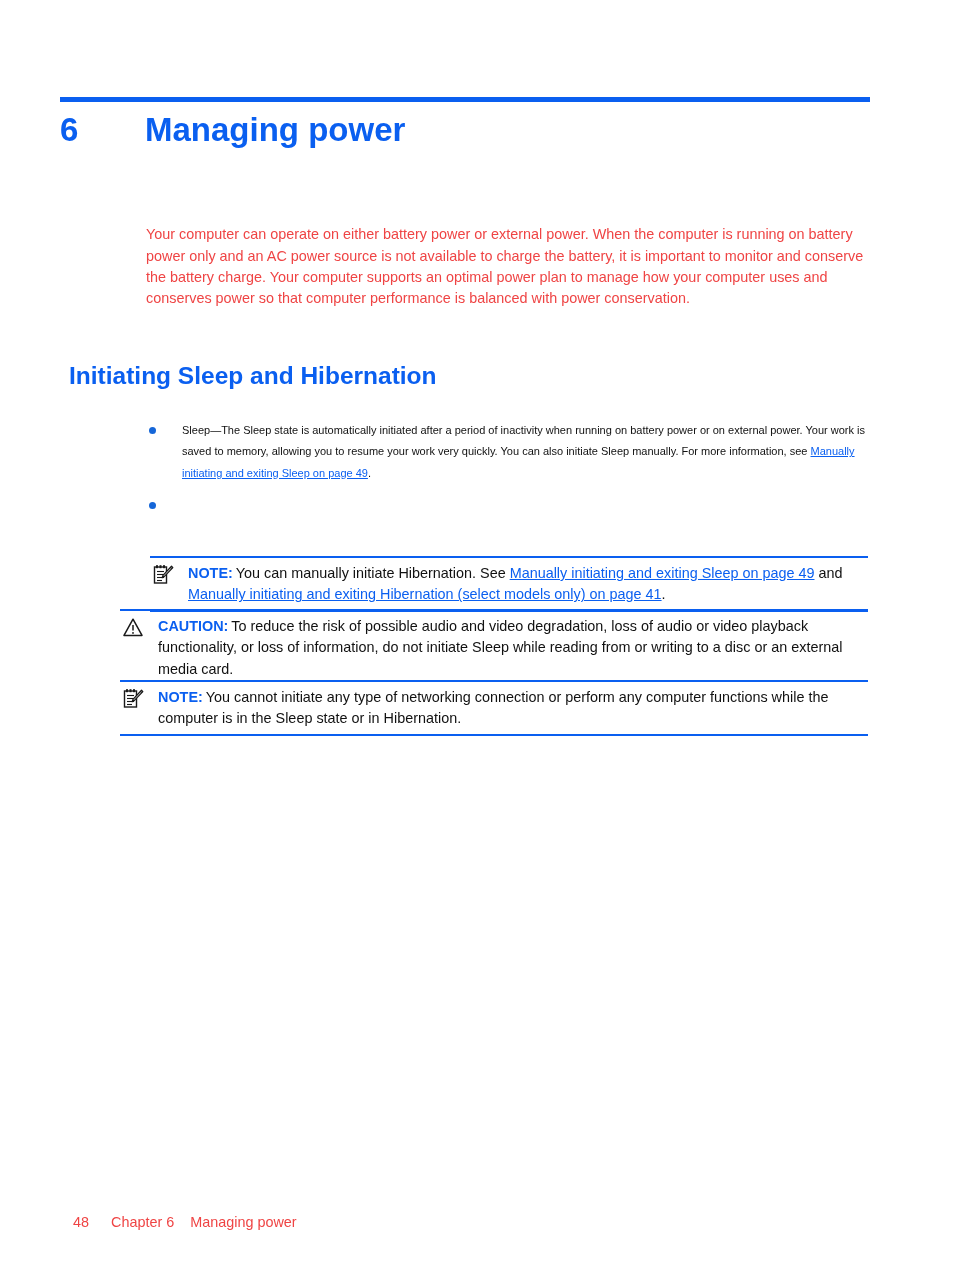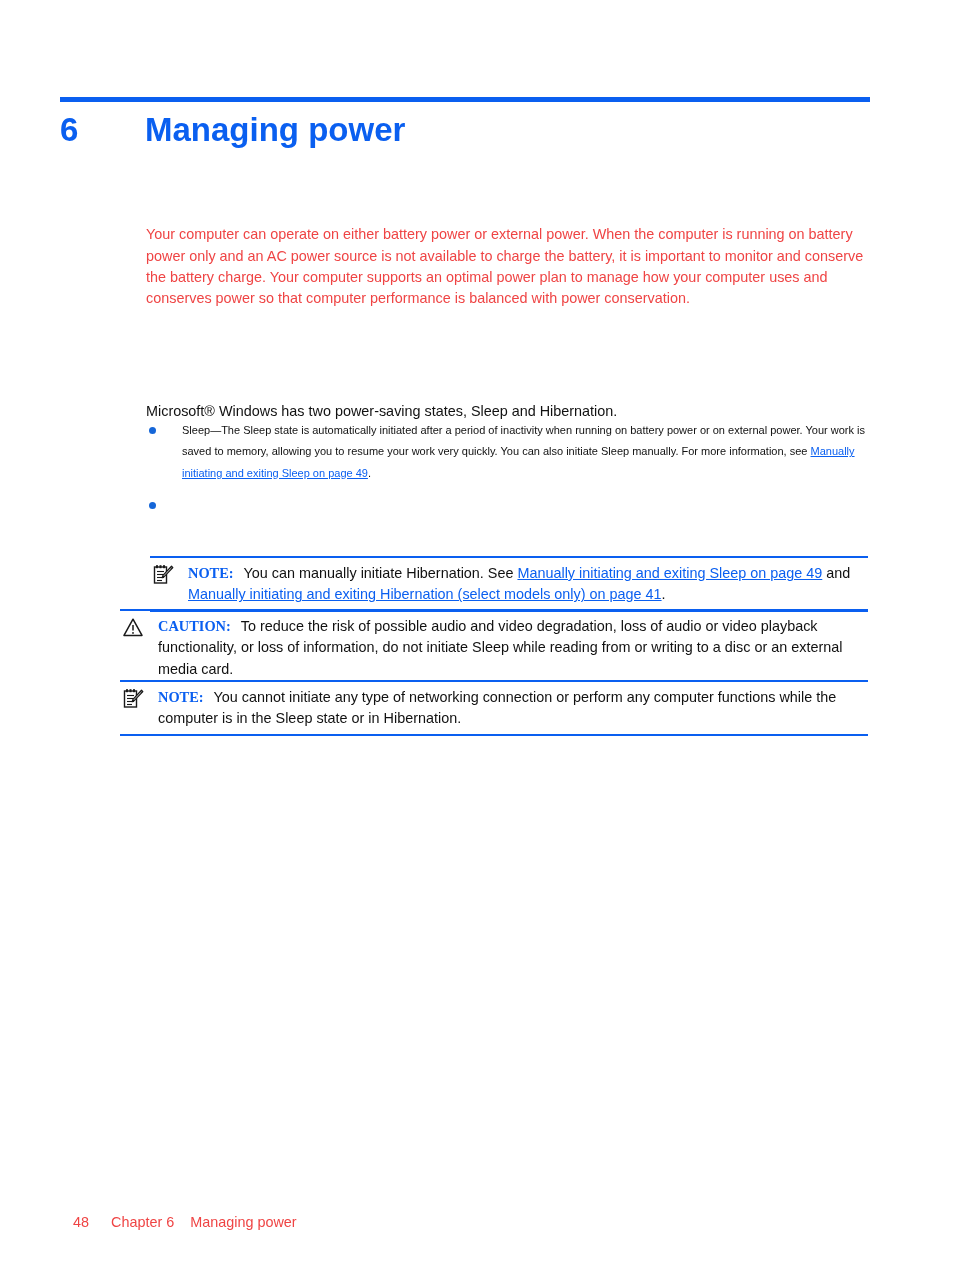--- a/index.html
+++ b/index.html
@@ -132,22 +132,21 @@
     padding-left: 38px;
     padding-top: 5px;
     padding-bottom: 4px;
     font-size: 14.4px;
     line-height: 21.3px;
     color: #111111;
   }
   .admon-label {
     color: #0a5ff0;
     font-weight: bold;
-    margin-right: 10px;
-    font-family: Liberation Serif, serif;
+    margin-right: 3px;
   }
   .admon-icon {
     position: absolute;
     left: 2px;
     top: 6px;
     width: 22px;
     height: 21px;
   }
 
   
@@ -169,22 +168,22 @@
 <div class="page">
 
   <div class="chapter-rule"></div>
   <div class="chapter-head">
     <span class="chapter-num">6</span>
     <span class="chapter-title">Managing power</span>
   </div>
 
   <p class="intro-para">Your computer can operate on either battery power or external power. When the computer is running on battery power only and an AC power source is not available to charge the battery, it is important to monitor and conserve the battery charge. Your computer supports an optimal power plan to manage how your computer uses and conserves power so that computer performance is balanced with power conservation.</p>
 
-
-  <p class="lead-para">Microsoft® Windows has two power-saving states, Sleep and Hibernation.</p>
+  <h2 class="section-head">Initiating Sleep and Hibernation</h2>
+
 
   <div class="bullet-list">
 
     <div class="bullet-item">
       <span class="bullet-dot"></span>
       <span>Sleep—The Sleep state is automatically initiated after a period of inactivity when running on battery power or on external power. Your work is saved to memory, allowing you to resume your work very quickly. You can also initiate Sleep manually. For more information, see </span><a class="xref" href="#">Manually initiating and exiting Sleep on page 49</a><span>.</span>
     </div>
 
     <div class="bullet-item">
       <span class="bullet-dot"></span>

